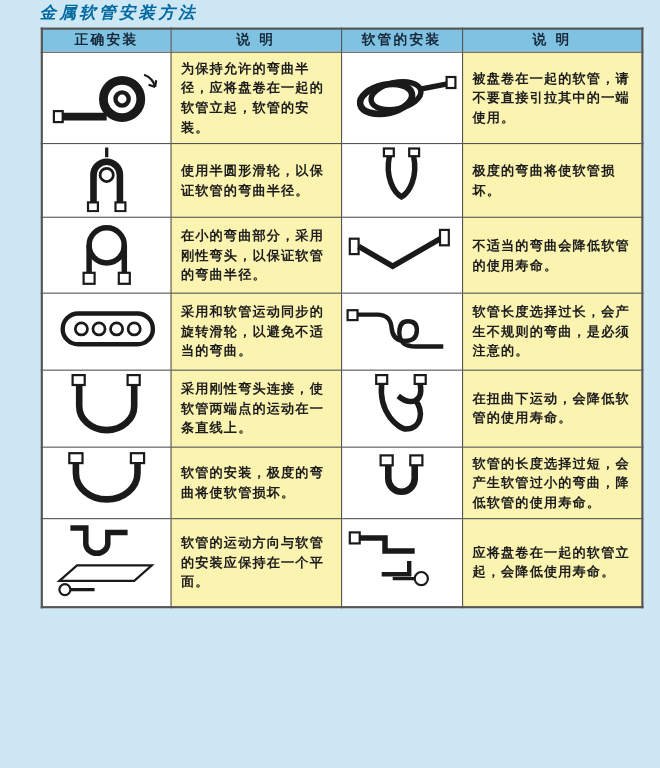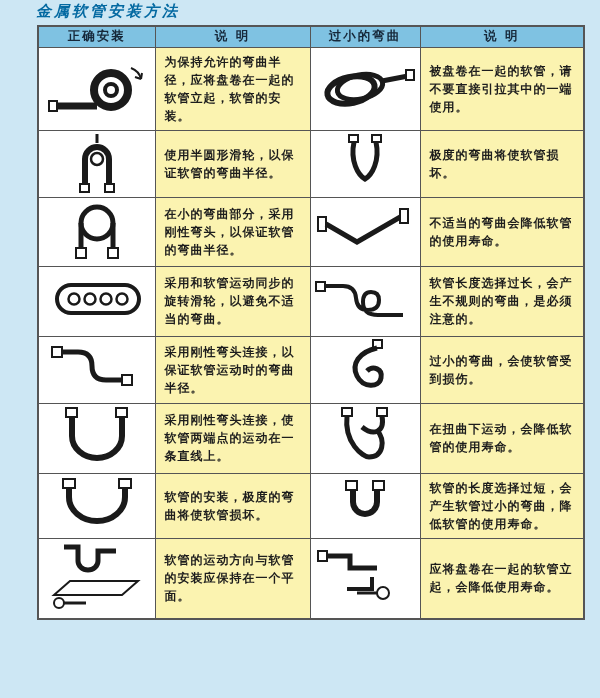--- a/index.html
+++ b/index.html
@@ -67,21 +67,21 @@
   <colgroup>
     <col style="width:117px">
       <col style="width:155px">
       <col style="width:110px">
       <col style="width:164px">
   </colgroup>
   <thead>
     <tr>
       <th>正确安装</th>
       <th>说  明</th>
-      <th>过小的弯曲</th>
+      <th>软管的安装</th>
       <th>说  明</th>
     </tr>
   </thead>
   <tbody>
 
     <tr style="height:79px">
       <td class="img-cell">
         <span class="illu">
           <svg width="104" height="62" viewBox="0 0 104 62" fill="none">
             <path d="M86 12 q8 3 10 11" stroke-width="2"></path>
@@ -174,41 +174,20 @@
         <span class="illu">
           <svg width="104" height="60" viewBox="0 0 104 60" fill="none">
             <rect x="3" y="13" width="9" height="9" stroke-width="2" fill="#fff"></rect>
             <path d="M12 17 h18 q12 0 13 12 q1 12 12 12 q11 0 11 -10 q0 -8 -8 -8 q-8 0 -8 10 q0 13 15 13 h25" stroke-width="4"></path>
           </svg>
         </span>
       </td>
       <td class="desc-cell"><span>软管长度选择过长，会产生不规则的弯曲，是必须注意的。</span></td>
     </tr>
 
-    <tr style="height:67px">
-      <td class="img-cell">
-        <span class="illu">
-          <svg width="104" height="60" viewBox="0 0 104 60" fill="none">
-            <rect x="7" y="9" width="10" height="10" stroke-width="2" fill="#fff"></rect>
-            <path d="M17 14 h16 q14 0 14 14 q0 14 14 14 h16" stroke-width="5"></path>
-            <rect x="77" y="37" width="10" height="10" stroke-width="2" fill="#fff"></rect>
-          </svg>
-        </span>
-      </td>
-      <td class="desc-cell"><span>采用刚性弯头连接，以保证软管运动时的弯曲半径。</span></td>
-      <td class="img-cell">
-        <span class="illu">
-          <svg width="104" height="60" viewBox="0 0 104 60" fill="none">
-            <rect x="60" y="2" width="9" height="8" stroke-width="2" fill="#fff"></rect>
-            <path d="M64 10 C46 14 38 26 44 38 C50 50 66 50 68 40 C70 31 60 27 54 33" stroke-width="5"></path>
-          </svg>
-        </span>
-      </td>
-      <td class="desc-cell"><span>过小的弯曲，会使软管受到损伤。</span></td>
-    </tr>
 
     <tr style="height:70px">
       <td class="img-cell">
         <span class="illu">
           <svg width="104" height="64" viewBox="0 0 104 64" fill="none">
             <rect x="21" y="4" width="11" height="9" stroke-width="2" fill="#fff"></rect>
             <rect x="71" y="4" width="11" height="9" stroke-width="2" fill="#fff"></rect>
             <path d="M27 13 v19 a25 22 0 0 0 50 0 v-19" stroke-width="6"></path>
           </svg>
         </span>

